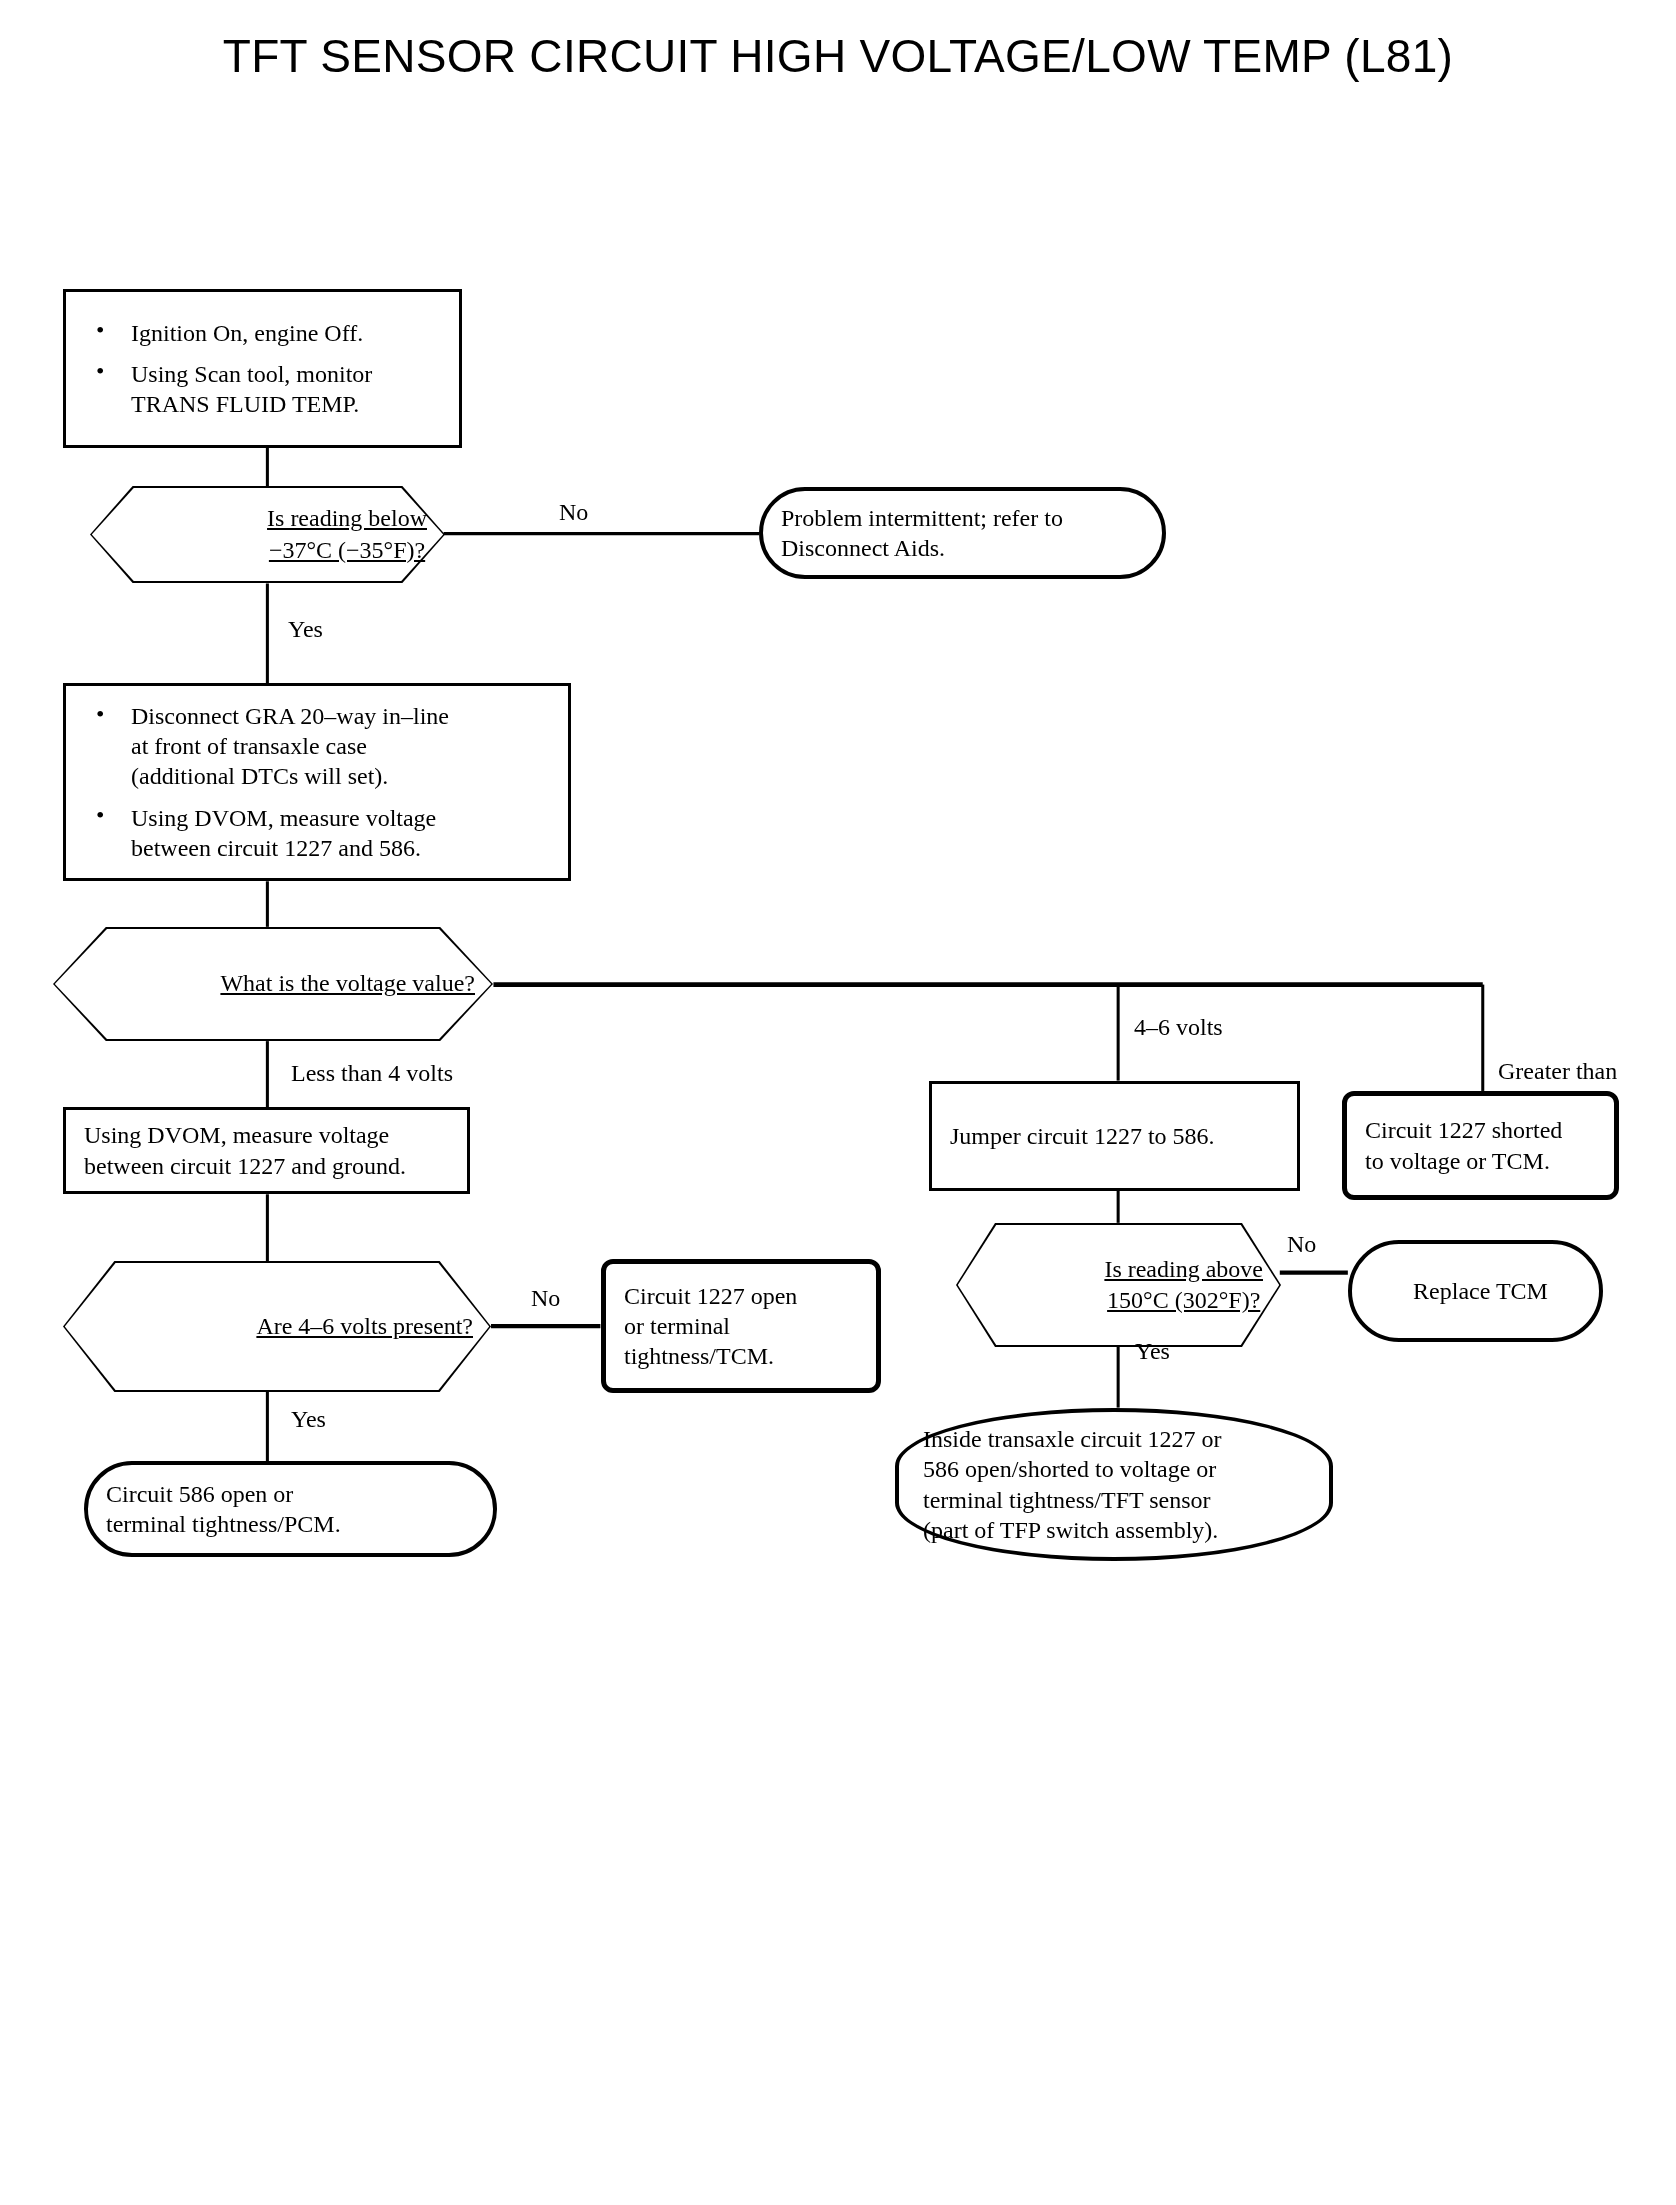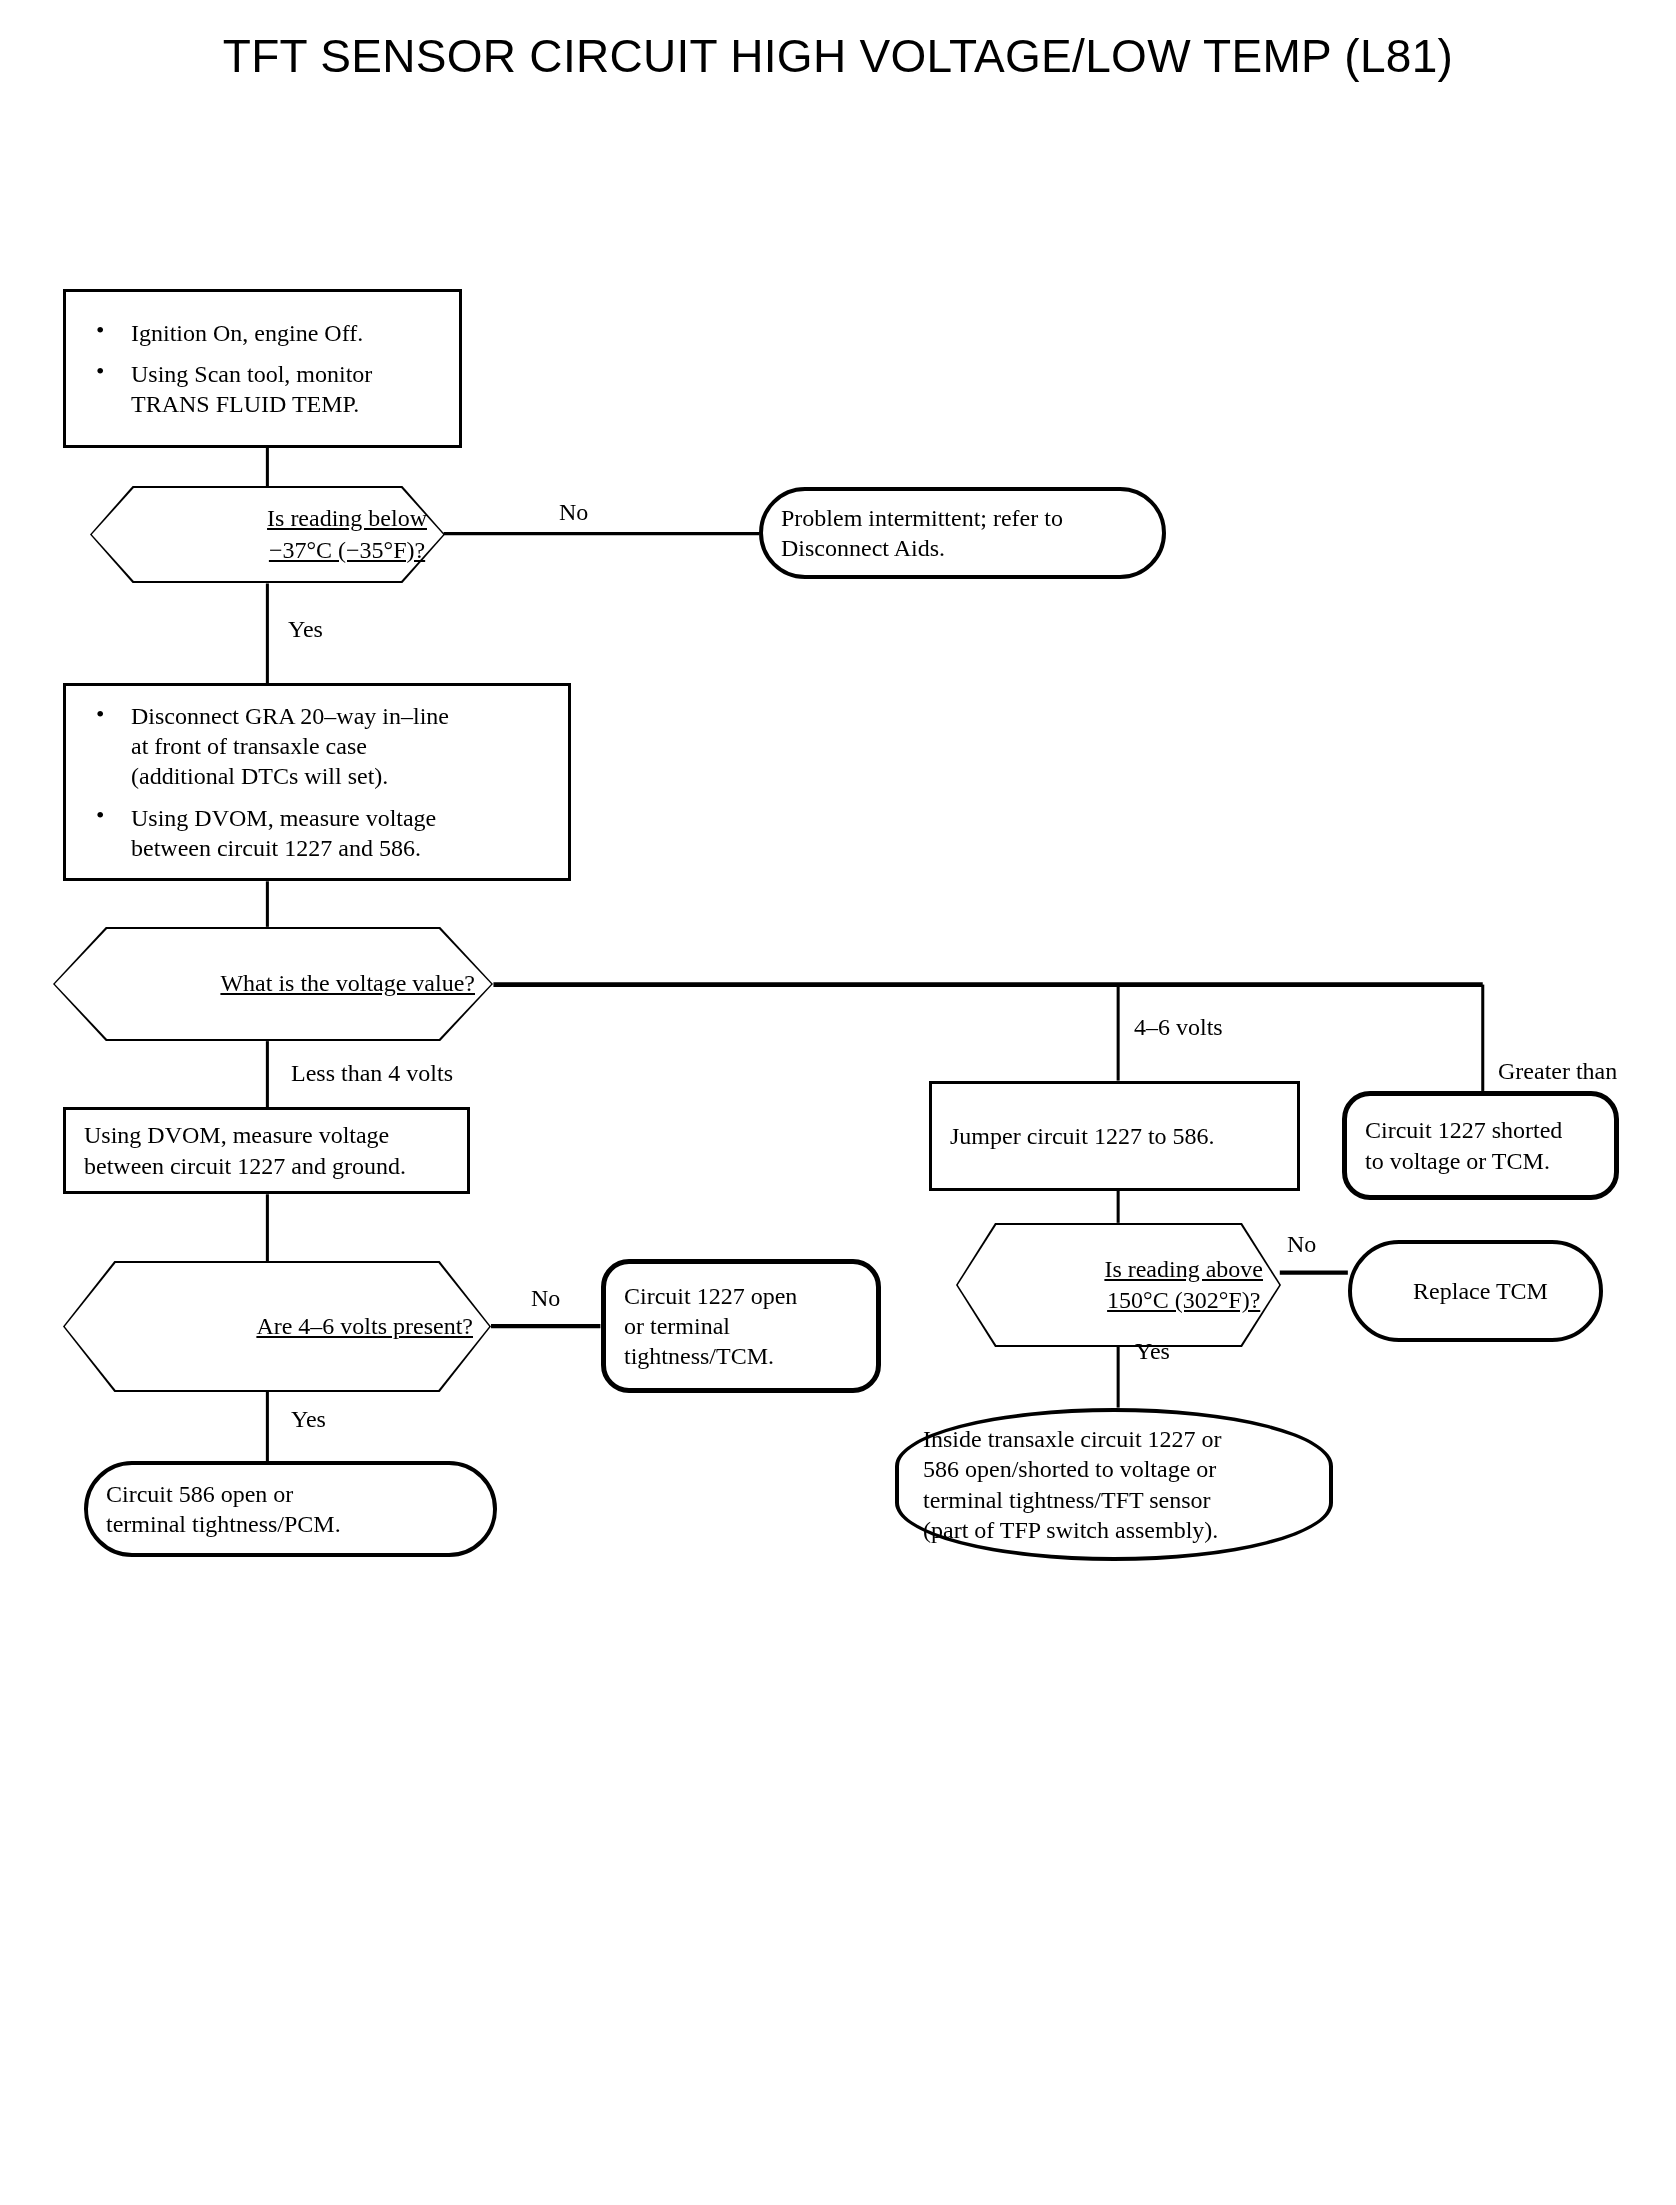--- a/index.html
+++ b/index.html
@@ -79,21 +79,21 @@
     font-size: 24px;
   }
 
   
   .pill {
     border: 4.3px solid #000;
     border-radius: 607px;
   }
   .roundrect {
     border: 5.5px solid #000;
-    border-radius: 28px;
+    border-radius: 12px;
   }
   .ellipse-ish {
     border: 4.9px solid #000;
     border-radius: 50% / 38%;
   }
 
   
   .hex {
     position: absolute;
     display: flex;

